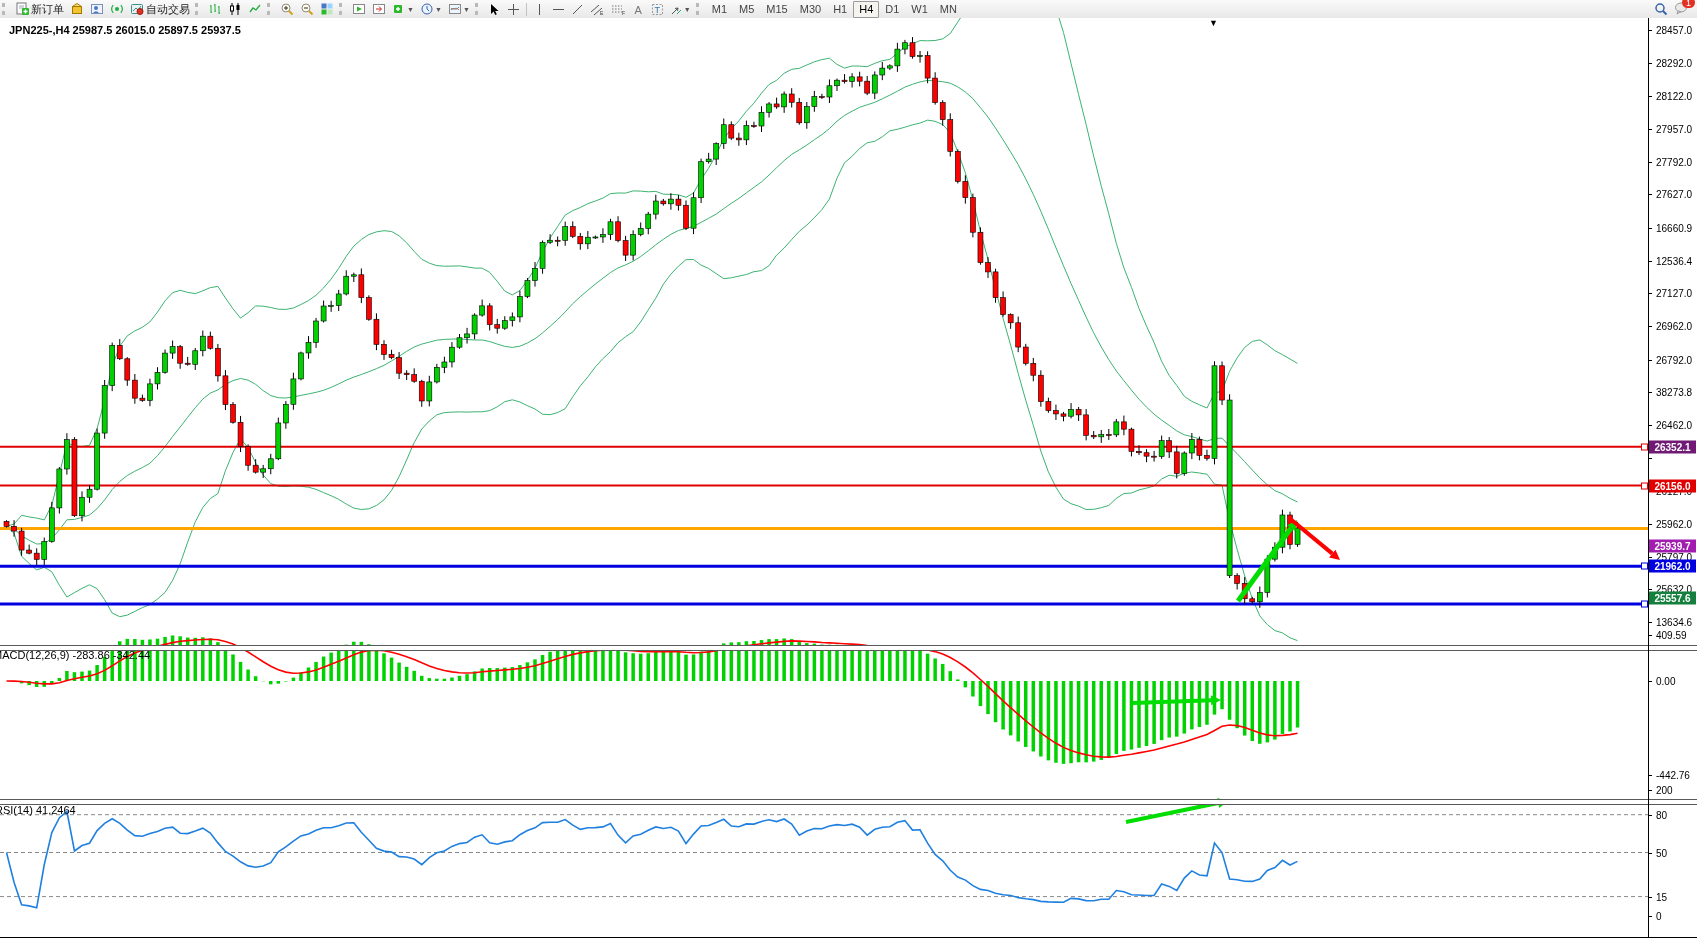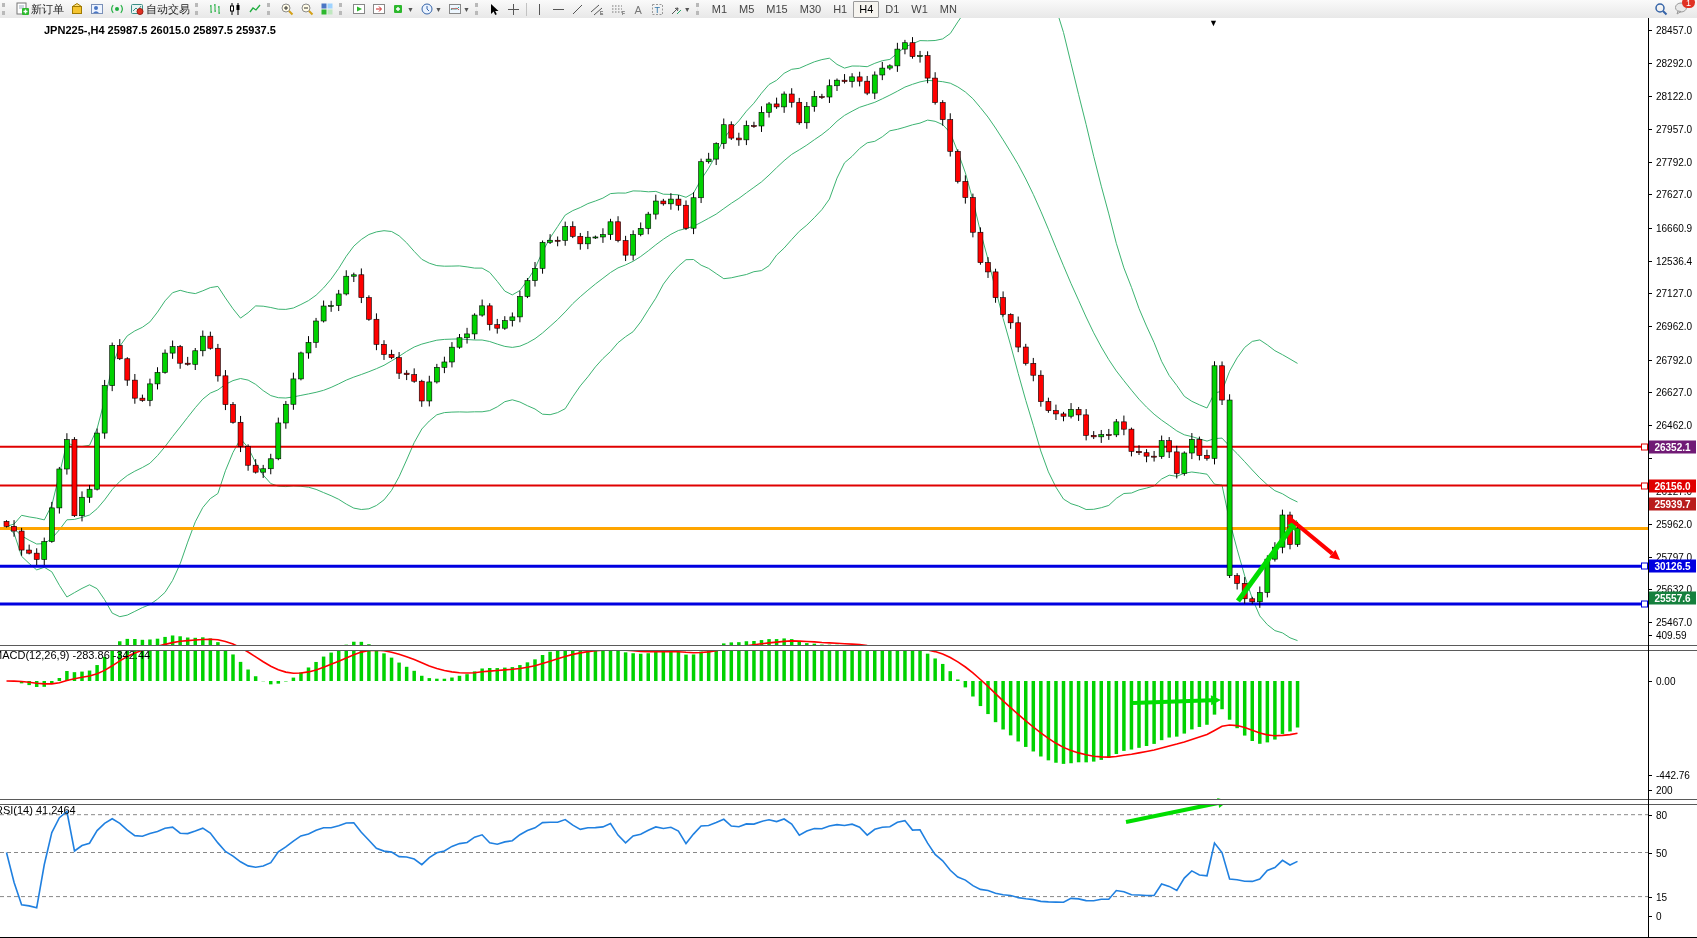--- a/index.html
+++ b/index.html
@@ -22,21 +22,21 @@
   #chart{position:absolute;left:0;top:18px;width:1697px;height:920px;background:#fff;}
   #plot-svg{position:absolute;left:0;top:0;}
   .axis-line{position:absolute;background:#000;}
   .sep2{position:absolute;left:0;width:1697px;height:4px;
     border-top:1px solid #5a5a5a;border-bottom:1px solid #5a5a5a;background:#fff;}
   .ptick{position:absolute;font-size:10px;color:#000;left:1656px;transform:translateY(-50%);}
   .ptick-mark{position:absolute;left:1648px;width:4px;height:1px;background:#000;}
   .price-badge{position:absolute;left:1649px;width:47px;height:13px;color:#fff;font-size:10px;
     display:flex;align-items:center;justify-content:center;transform:translateY(-50%);font-weight:bold;}
   .line-anchor{position:absolute;width:5px;height:5px;background:#fff;transform:translate(0,-50%);}
-  #ohlc-title{position:absolute;left:9px;top:6px;font-size:11px;font-weight:bold;color:#000;margin-left:35px;}
+  #ohlc-title{position:absolute;left:9px;top:6px;font-size:11px;font-weight:bold;color:#000;}
   #macd-label{position:absolute;left:-7px;font-size:11px;color:#000;}
   #rsi-label{position:absolute;left:-5px;font-size:11px;color:#000;}
   #top-marker{position:absolute;font-size:9px;color:#000;}
 </style>
 </head>
 <body>
 
 <div id="toolbar">
   <div class="grip"></div>
 
@@ -820,54 +820,54 @@
       <div class="ptick" style="top:209.9933110367893px">16660.9</div>
       <div class="ptick-mark" style="top:242.66220735785953px"></div>
       <div class="ptick" style="top:242.66220735785953px">12536.4</div>
       <div class="ptick-mark" style="top:275.33110367892976px"></div>
       <div class="ptick" style="top:275.33110367892976px">27127.0</div>
       <div class="ptick-mark" style="top:308px"></div>
       <div class="ptick" style="top:308px">26962.0</div>
       <div class="ptick-mark" style="top:341.6588628762542px"></div>
       <div class="ptick" style="top:341.6588628762542px">26792.0</div>
       <div class="ptick-mark" style="top:374.32775919732444px"></div>
-      <div class="ptick" style="top:374.32775919732444px">26627.0</div>
+      <div class="ptick" style="top:374.32775919732444px">38273.8</div>
       <div class="ptick-mark" style="top:406.9966555183947px"></div>
       <div class="ptick" style="top:406.9966555183947px">26462.0</div>
       <div class="ptick-mark" style="top:439.6655518394649px"></div>
       <div class="ptick" style="top:466px">26297.0</div>
       <div class="ptick-mark" style="top:473.32441471571906px"></div>
       <div class="ptick" style="top:473.32441471571906px">26127.0</div>
       <div class="ptick-mark" style="top:505.9933110367893px"></div>
       <div class="ptick" style="top:505.9933110367893px">25962.0</div>
       <div class="ptick-mark" style="top:538.6622073578595px"></div>
       <div class="ptick" style="top:538.6622073578595px">25797.0</div>
       <div class="ptick-mark" style="top:571.3311036789298px"></div>
       <div class="ptick" style="top:571.3311036789298px">25632.0</div>
       <div class="ptick-mark" style="top:604px"></div>
-      <div class="ptick" style="top:604px">25467.0</div>
+      <div class="ptick" style="top:604px">13634.6</div>
       <div class="ptick-mark" style="top:617px"></div>
       <div class="ptick" style="top:617px">409.59</div>
       <div class="ptick-mark" style="top:663px"></div>
       <div class="ptick" style="top:663px">0.00</div>
       <div class="ptick-mark" style="top:757.1563496833248px"></div>
       <div class="ptick" style="top:757.1563496833248px">-442.76</div>
       <div class="ptick-mark" style="top:771.5px"></div>
       <div class="ptick" style="top:771.5px">200</div>
       <div class="ptick-mark" style="top:796.7px"></div>
       <div class="ptick" style="top:796.7px">80</div>
       <div class="ptick-mark" style="top:834.5px"></div>
       <div class="ptick" style="top:834.5px">50</div>
       <div class="ptick-mark" style="top:878.6px"></div>
       <div class="ptick" style="top:878.6px">15</div>
       <div class="ptick-mark" style="top:897.5px"></div>
       <div class="ptick" style="top:897.5px">0</div>
       <div class="line-anchor" style="left:1641px;top:428.756120401338px;border:1.5px solid #e00000"></div>
       <div class="price-badge" style="top:428.756120401338px;background:#701a75">26352.1</div>
       <div class="line-anchor" style="left:1641px;top:467.5826086956522px;border:1.5px solid #e00000"></div>
       <div class="price-badge" style="top:467.5826086956522px;background:#e00000">26156.0</div>
-      <div class="price-badge" style="top:486px;background:#b91c1c">25939.7</div>
+      <div class="price-badge" style="top:528px;background:#a21caf">25939.7</div>
       <div class="line-anchor" style="left:1641px;top:548.2252842809363px;border:1.5px solid #0000e0"></div>
-      <div class="price-badge" style="top:548.2252842809363px;background:#0000e0">30126.5</div>
+      <div class="price-badge" style="top:548.2252842809363px;background:#0000e0">21962.0</div>
       <div class="line-anchor" style="left:1641px;top:586.0618060200671px;border:1.5px solid #0000e0"></div>
       <div class="price-badge" style="top:580px;background:#15803d">25557.6</div>
     </div>
 </div>
 
 </body></html>

